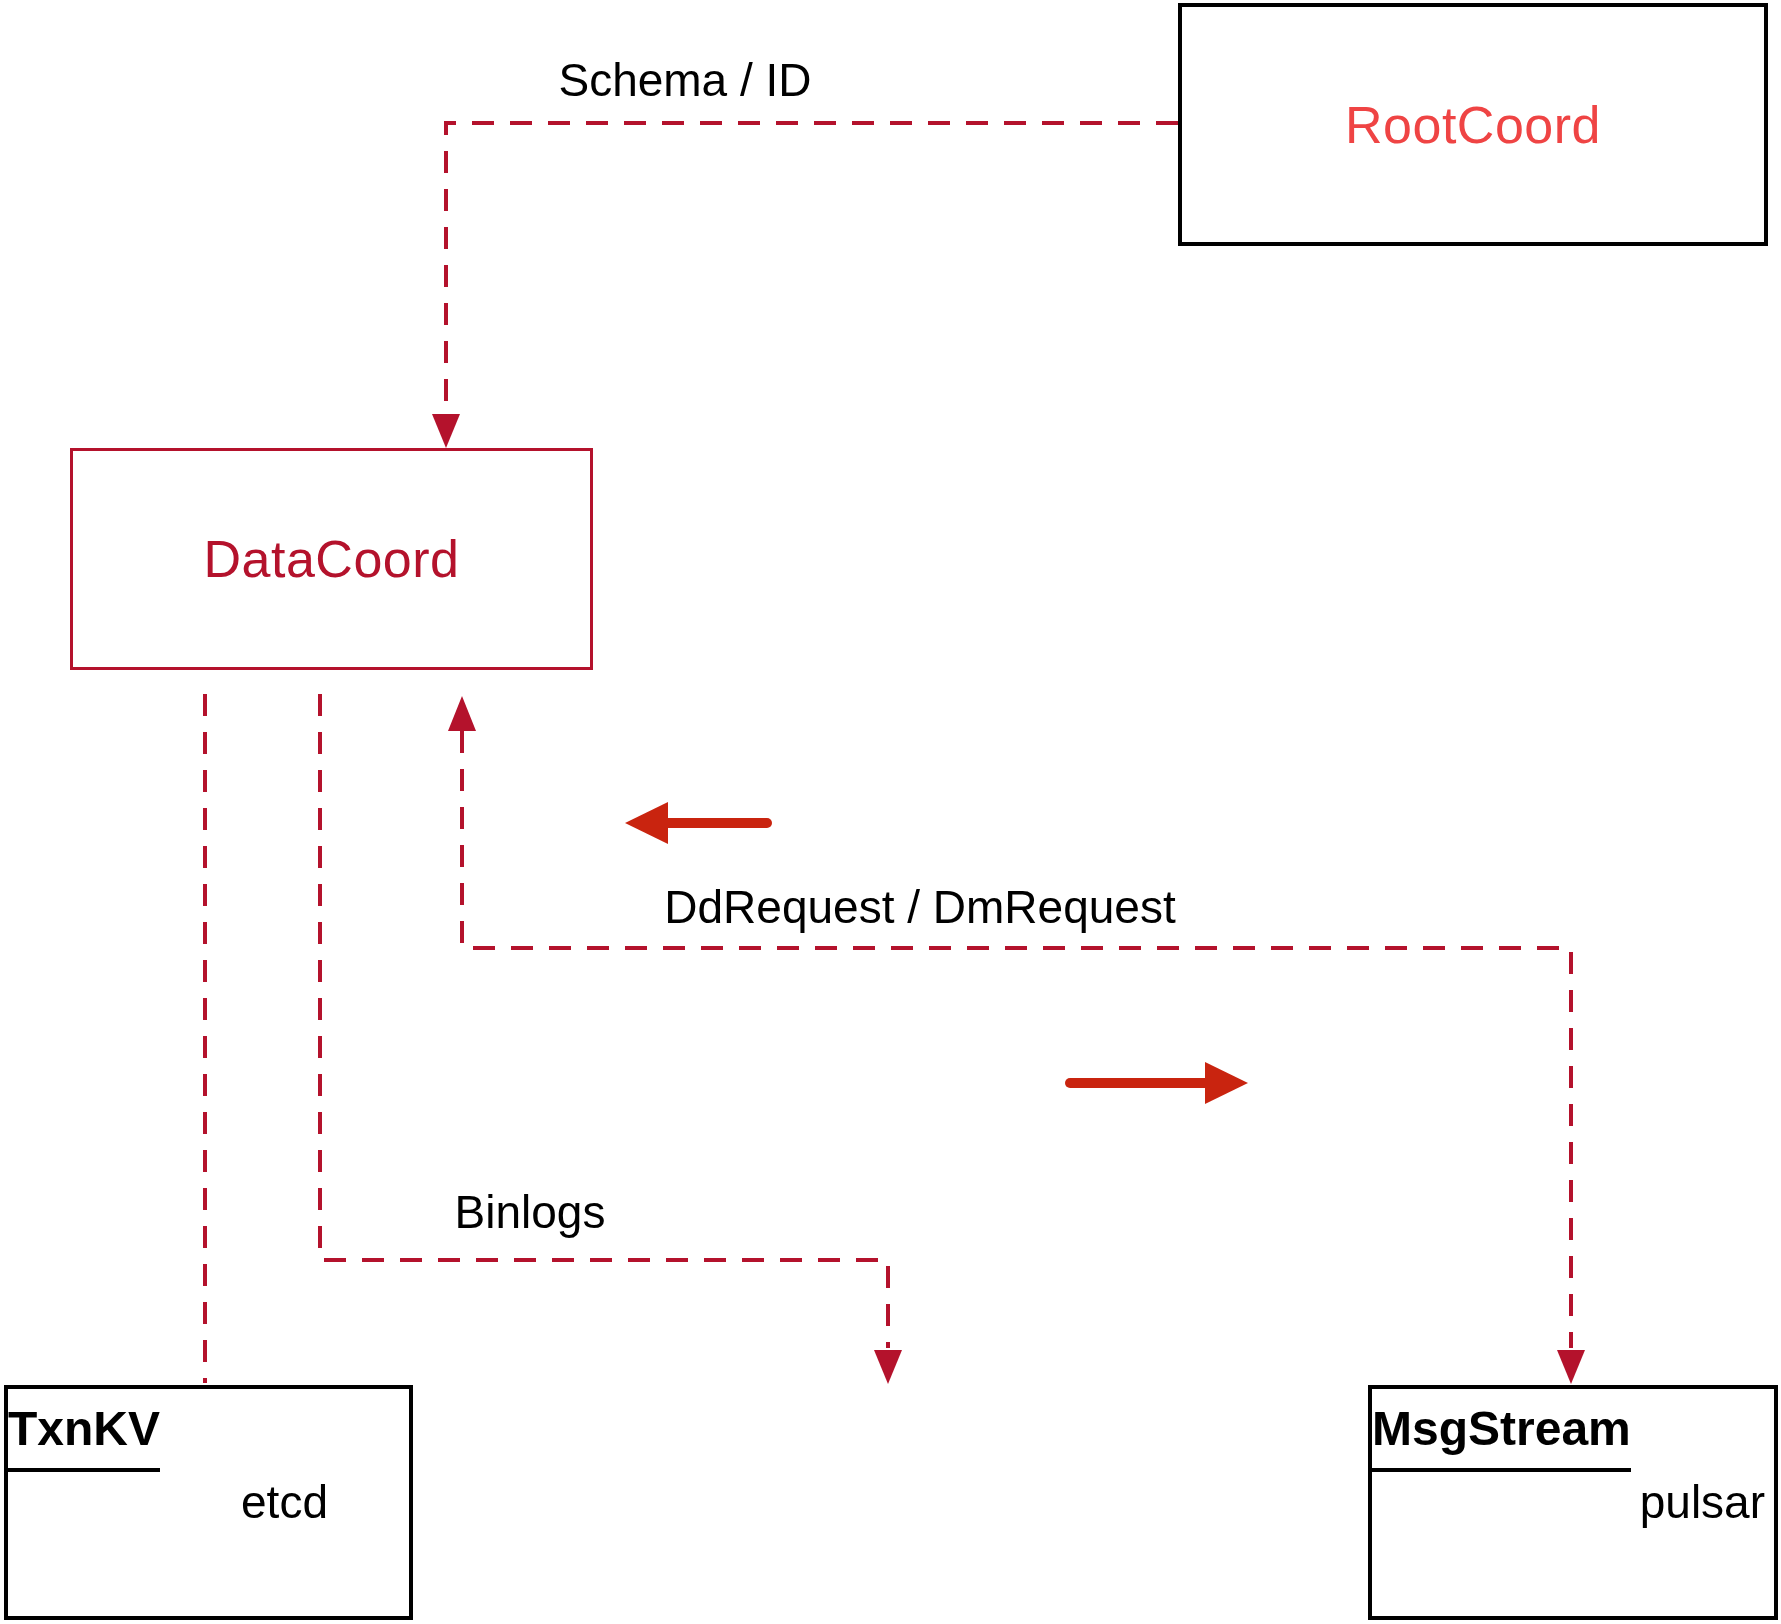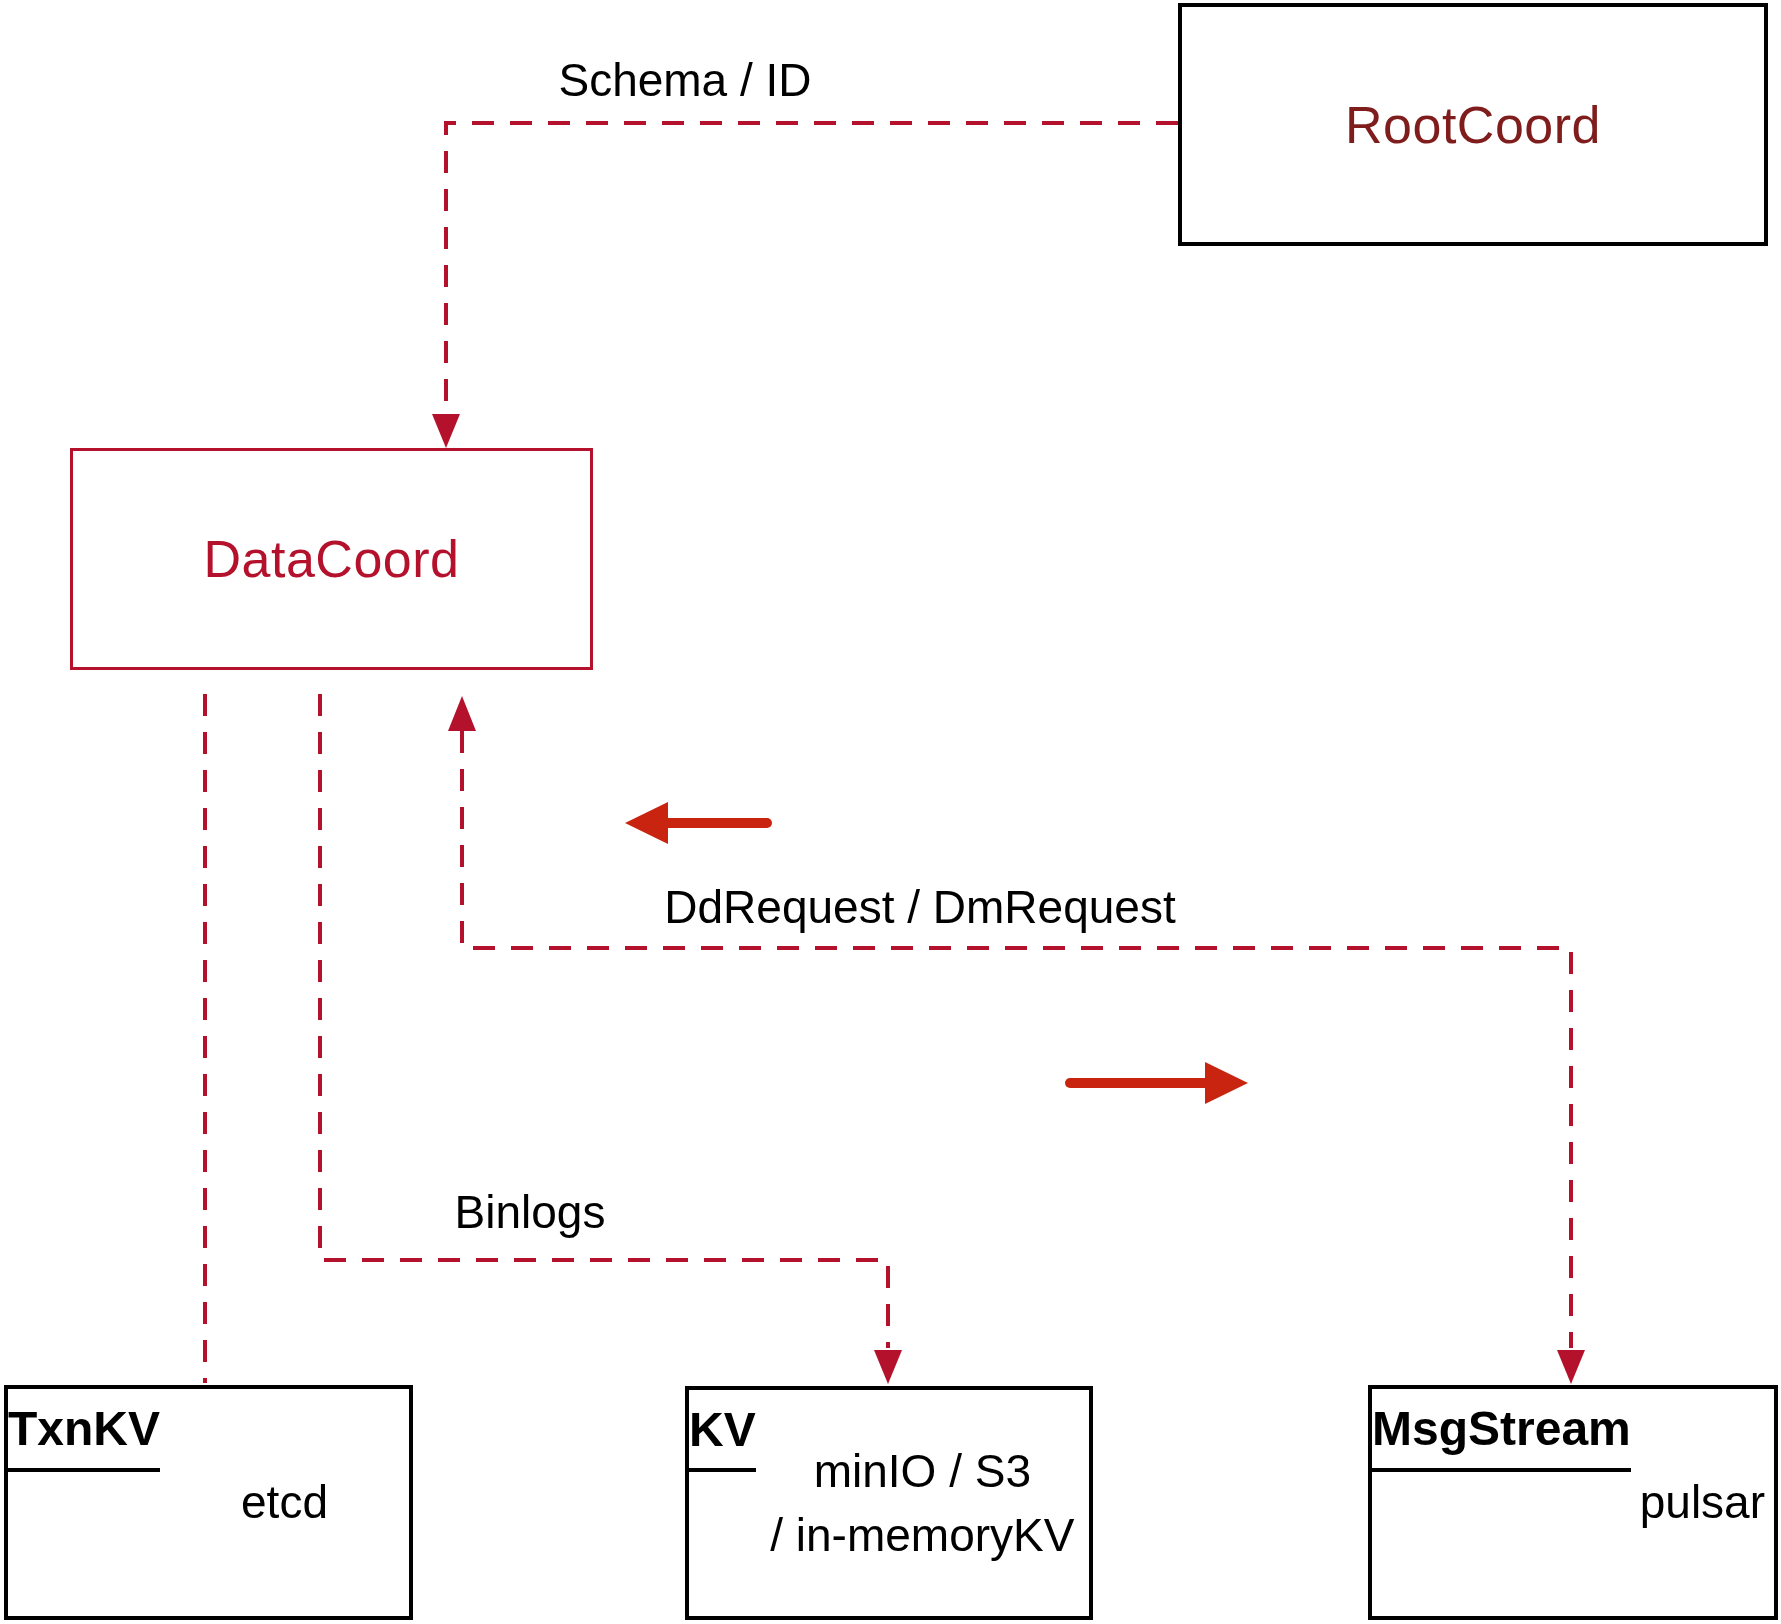--- a/index.html
+++ b/index.html
@@ -47,21 +47,21 @@
     box-sizing: border-box;
     background: #ffffff;
     display: flex;
     align-items: center;
     justify-content: center;
   }
   .node.black-border { border: 4px solid var(--box-border, #000000); }
   .node.red-border   { border: 3px solid var(--crimson, #b4122c); }
   .node-title {
     font-size: 52px;
-    color: #7f1d1d;
+    color: #ef4444;
     letter-spacing: 0.5px;
   }
   .node-title.red { color: var(--crimson, #b4122c); }
   .table-node {
     position: absolute;
     box-sizing: border-box;
     background: #ffffff;
     border: 4px solid var(--box-border, #000000);
     display: flex;
     flex-direction: row;
@@ -127,27 +127,20 @@
 
   <div class="node red-border" style="left:70px; top:448px; width:523px; height:222px;">
     <span class="node-title red">DataCoord</span>
   </div>
 
   <div class="table-node" style="left:4px; top:1385px; width:409px; height:235px;">
     <div class="table-header" style="height:83px;">TxnKV</div>
     <div class="table-body">etcd</div>
   </div>
 
-  <div class="table-node" style="left:685px; top:1386px; width:408px; height:234px;">
-    <div class="table-header" style="height:82px;">KV</div>
-    <div class="table-body">
-      <span>minIO / S3</span>
-      <span>/ in-memoryKV</span>
-    </div>
-  </div>
 
   <div class="table-node" style="left:1368px; top:1385px; width:410px; height:235px;">
     <div class="table-header" style="height:83px;">MsgStream</div>
     <div class="table-body">pulsar</div>
   </div>
 
   <div class="edge-label" style="left:920px; top:907px;">DdRequest / DmRequest</div>
 
   <div class="edge-label" style="left:685px; top:80px;">Schema / ID</div>
 

